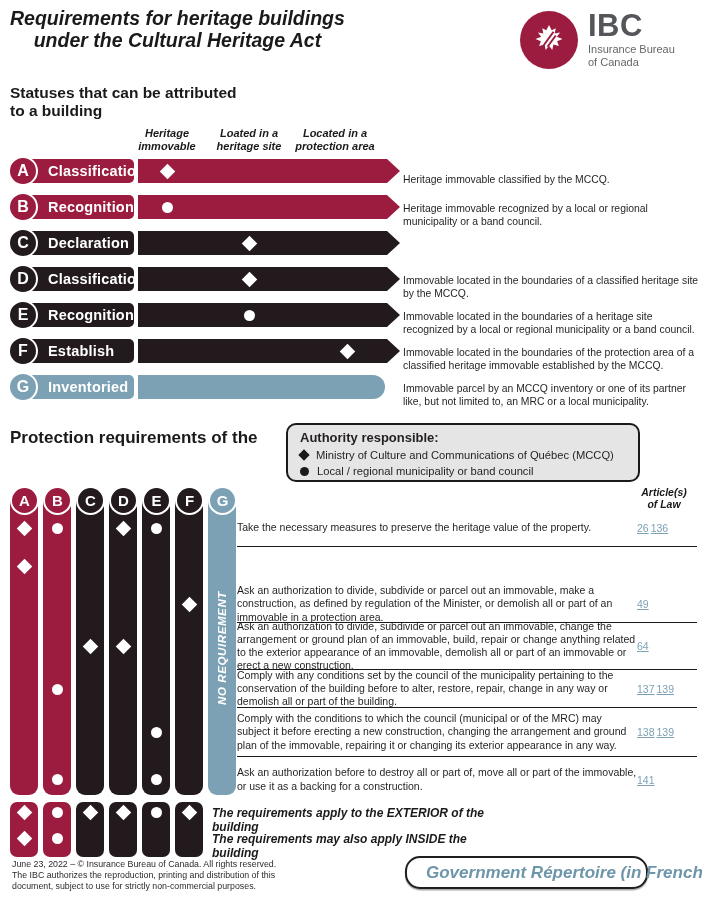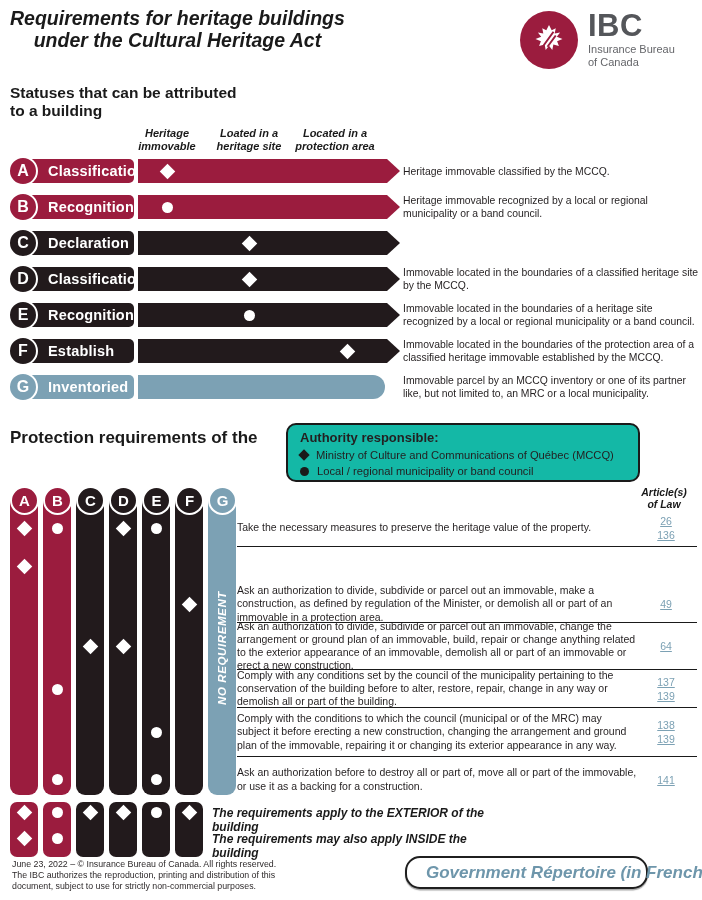--- a/index.html
+++ b/index.html
@@ -16,40 +16,40 @@
   
   .sec1-head{position:absolute;left:10px;top:84px;font-size:15.5px;line-height:18px;font-weight:bold;color:#1a1a1a;}
   .colhead{position:absolute;top:127px;font-size:11px;line-height:12.5px;font-weight:bold;font-style:italic;text-align:center;color:#1a1a1a;}
   .srow{position:absolute;left:0;width:702px;height:24px;}
   .spill{position:absolute;left:12px;top:0;width:122px;height:24px;border-radius:5px;}
   .scircle{position:absolute;left:-4px;top:-3px;width:30px;height:30px;border-radius:50%;border:2.5px solid #fff;display:flex;align-items:center;justify-content:center;color:#fff;font-weight:bold;font-size:16px;}
   .slabel{position:absolute;left:36px;top:0;height:24px;display:flex;align-items:center;color:#fff;font-weight:bold;font-size:14.5px;letter-spacing:.2px;}
   .sbar{position:absolute;left:138px;top:0;height:24px;}
   .arrowbar{width:262px;-webkit-clip-path:polygon(0 0,calc(100% - 13px) 0,100% 50%,calc(100% - 13px) 100%,0 100%);clip-path:polygon(0 0,calc(100% - 13px) 0,100% 50%,calc(100% - 13px) 100%,0 100%);}
   .roundbar{width:247px;border-radius:0 12px 12px 0;}
-  .sdesc{position:absolute;left:403px;width:298px;font-size:10.4px;line-height:13px;transform:translateY(-50%);}
+  .sdesc{position:absolute;left:403px;width:298px;font-size:10.4px;line-height:13px;transform:translateY(-50%);margin-top:8px;}
 
   
   .sec2-head{position:absolute;left:10px;top:427px;font-size:17px;line-height:21px;font-weight:bold;color:#1a1a1a;}
-  .legend{position:absolute;left:286px;top:423px;width:354px;height:59px;border:2px solid #1a1a1a;border-radius:10px;padding:5px 12px 0 12px;background:#14b8a6;}
+  .legend{position:absolute;left:286px;top:423px;width:354px;height:59px;border:2px solid #1a1a1a;border-radius:10px;padding:5px 12px 0 12px;background:#e5e5e5;}
   .legend-title{font-size:13px;font-weight:bold;margin-bottom:2px;}
   .legend-item{display:flex;align-items:center;font-size:11.2px;line-height:16px;}
   .lgd{display:inline-block;width:8px;height:8px;background:#1a1a1a;transform:rotate(45deg);margin-right:8px;flex:0 0 auto;}
   .lgc{display:inline-block;width:9px;height:9px;background:#1a1a1a;border-radius:50%;margin-right:8px;flex:0 0 auto;}
   .art-head{position:absolute;left:630px;top:486px;width:68px;text-align:center;font-size:10.5px;line-height:12px;font-weight:bold;font-style:italic;color:#1a1a1a;}
 
   .mhead{position:absolute;top:486px;width:29px;height:29px;border-radius:50%;border:2.5px solid #fff;display:flex;align-items:center;justify-content:center;color:#fff;font-weight:bold;font-size:15px;z-index:3;}
   .mbar{position:absolute;top:500px;width:28px;height:295px;border-radius:0 0 9px 9px;z-index:1;}
   .noreq-wrap{position:absolute;left:208px;top:500px;width:28px;height:295px;display:flex;align-items:center;justify-content:center;z-index:2;}
   .noreq{transform:rotate(-90deg);white-space:nowrap;color:#fff;font-weight:bold;font-style:italic;font-size:11.5px;letter-spacing:.6px;}
 
   .rrow{position:absolute;left:237px;width:460px;display:flex;align-items:center;}
   .rrow.sep{border-bottom:1.5px solid #1a1a1a;}
   .rtext{width:400px;font-size:10.5px;line-height:13.2px;}
-  .rart{width:58px;text-align:right;display:flex;flex-direction:column;align-items:center;gap:2px;}
+  .rart{width:58px;text-align:right;display:flex;flex-direction:row;align-items:center;gap:2px;}
   .alink{font-size:10.5px;text-decoration:underline;cursor:pointer;}
 
   .mk{position:absolute;width:11px;height:11px;background:#fff;z-index:4;}
   .mk.diamond{transform:rotate(45deg);}
   .mk.circle{border-radius:50%;}
 
   .bblock{position:absolute;top:802px;width:28px;height:55px;border-radius:7px;}
   .bcap{position:absolute;left:212px;width:300px;font-size:12px;font-weight:bold;font-style:italic;color:#1a1a1a;}
 
   

